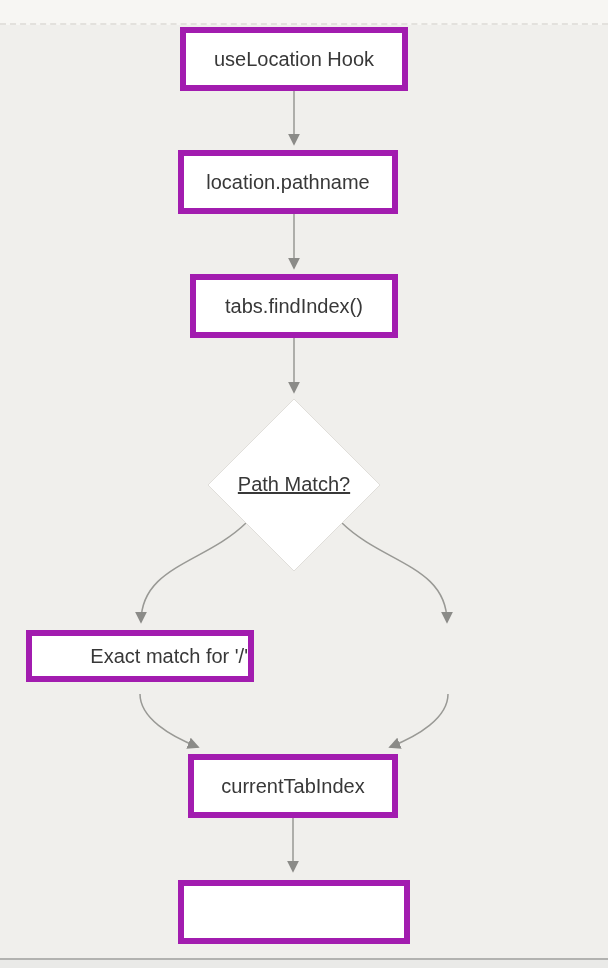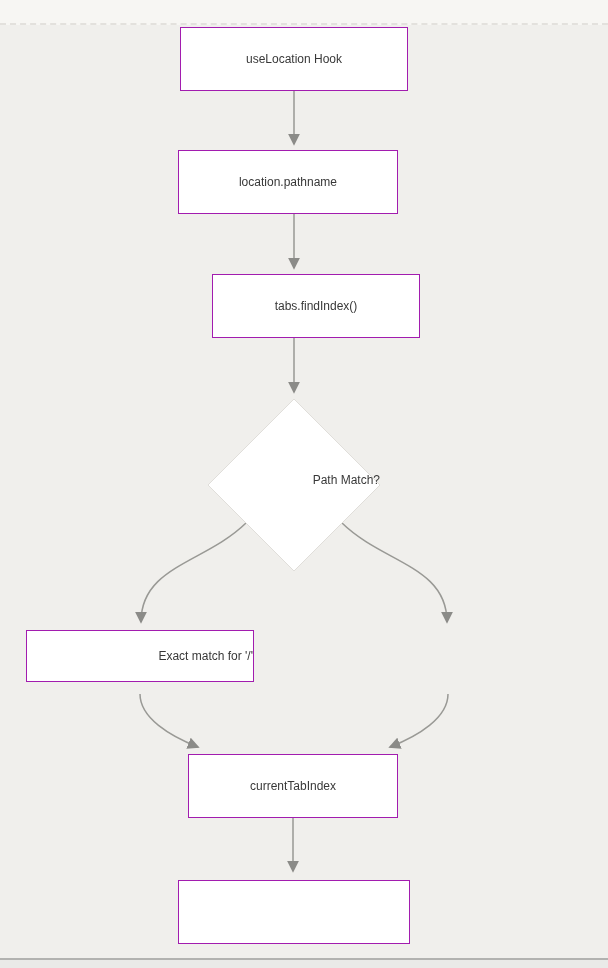--- a/index.html
+++ b/index.html
@@ -26,37 +26,38 @@
   }
   svg.edges {
     position: absolute;
     left: 0; top: 0;
     width: 608px; height: 968px;
     z-index: 1;
   }
   .node {
     position: absolute;
     background: #ffffff;
-    border: 1px solid #a21caf;
+    border: 6px solid #a21caf;
     display: flex;
     align-items: center;
     justify-content: center;
-    font-size: 12px;
+    font-size: 20px;
     color: #383838;
     z-index: 2;
     text-align: center;
   }
   .diamond-label {
     position: absolute;
     left: 208px; top: 473px;
     width: 172px;
-    text-align: right;
-    font-size: 12px;
+    text-align: center;
+    font-size: 20px;
     color: #383838;
     z-index: 2;
+    text-decoration: underline;
   }
   .status-bar {
     position: absolute;
     left: 0; top: 893px;
     width: 608px; height: 65px;
     background: #e4e4e2;
     z-index: 3;
     overflow: hidden;
   }
   .status-blob {
@@ -120,21 +121,21 @@
   </svg>
 
   <div class="node" style="left:180px; top:27px; width:228px; height:64px;">
     <span>useLocation Hook</span>
   </div>
 
   <div class="node" style="left:178px; top:150px; width:220px; height:64px;">
     <span>location.pathname</span>
   </div>
 
-  <div class="node" style="left:190px; top:274px; width:208px; height:64px;margin-left:22px;">
+  <div class="node" style="left:190px; top:274px; width:208px; height:64px;">
     <span>tabs.findIndex()</span>
   </div>
 
   <div class="diamond-label">
     <span>Path Match?</span>
   </div>
 
   <div class="node" style="left:26px; top:630px; width:228px; height:52px;justify-content:flex-end;">
     <span>Exact match for '/'</span>
   </div>

